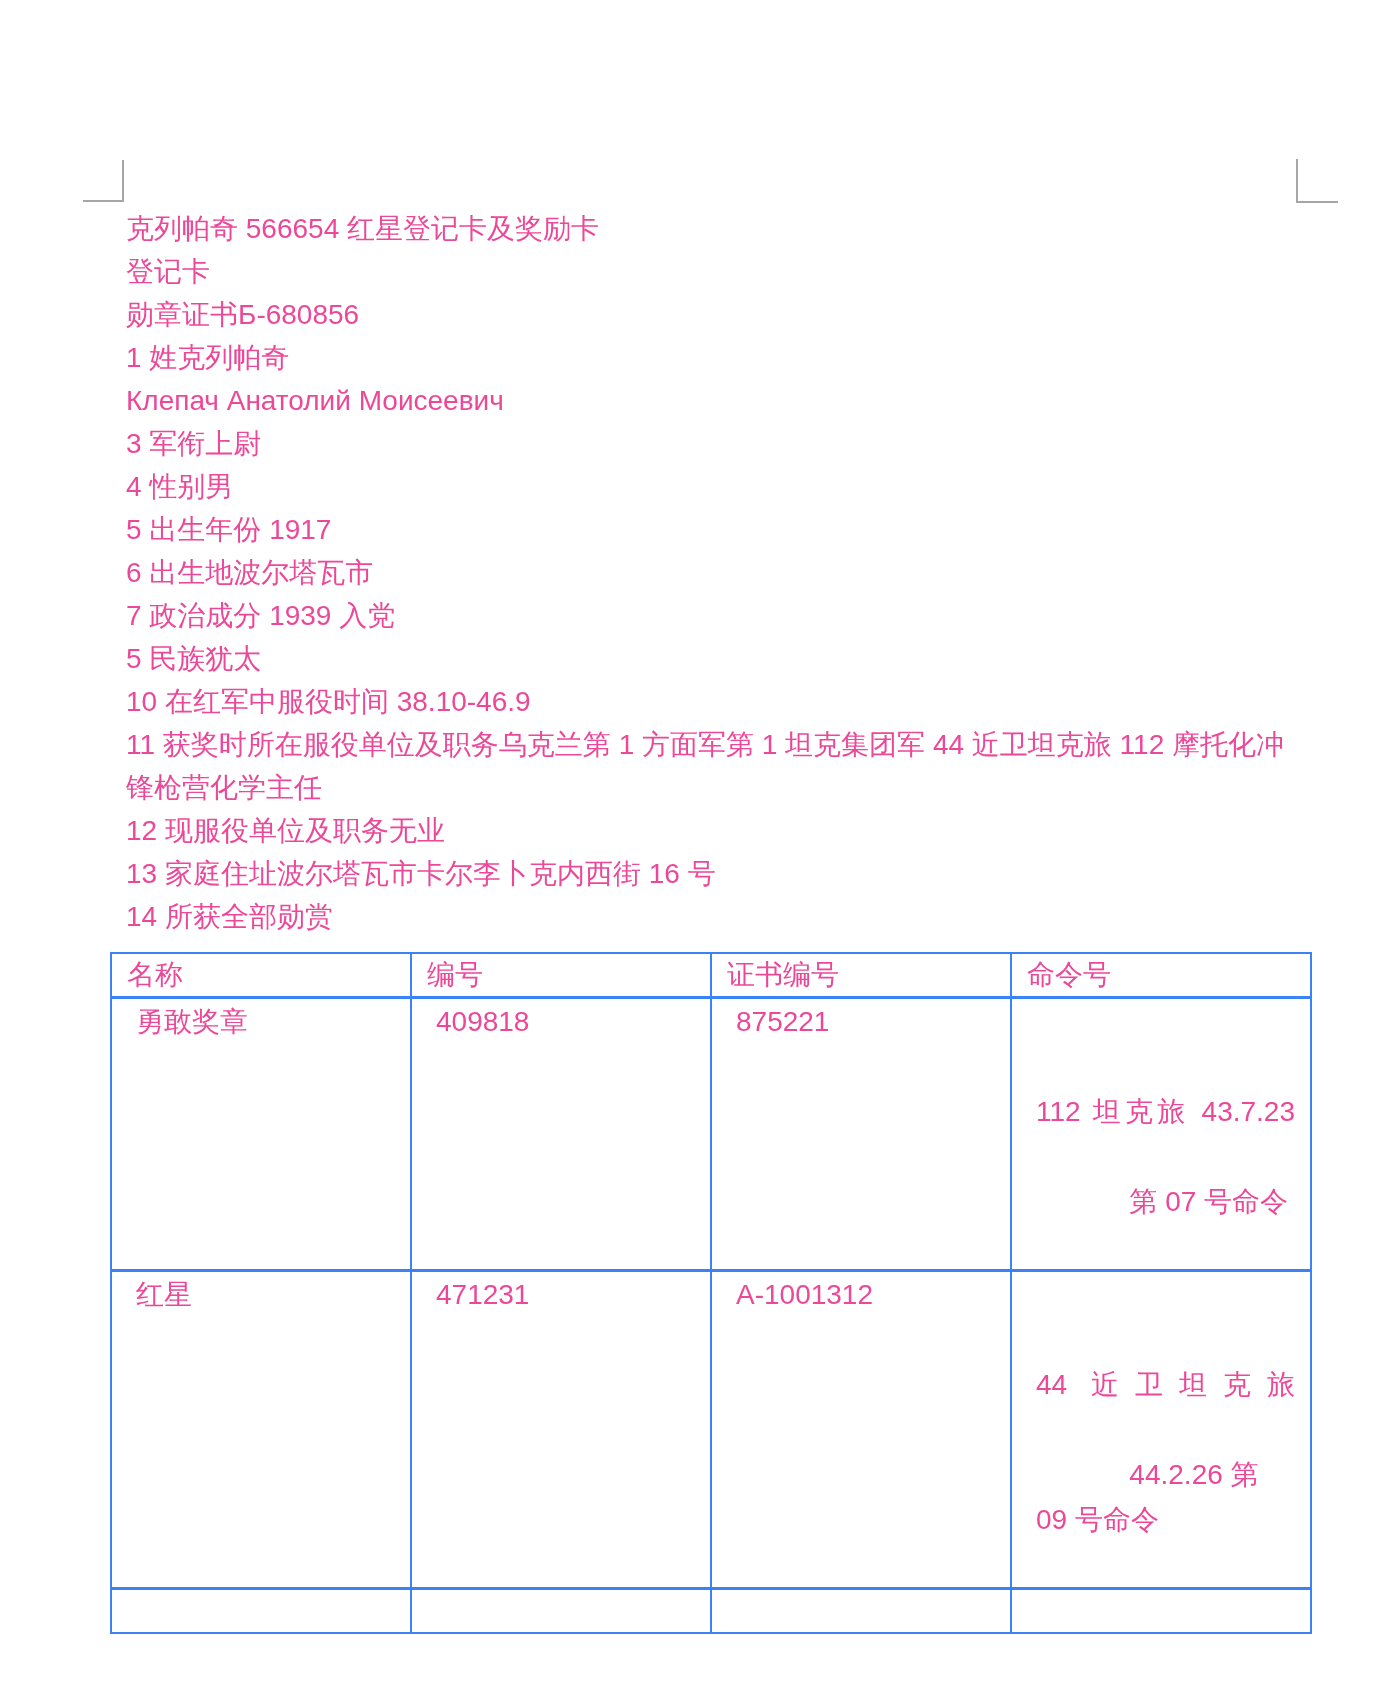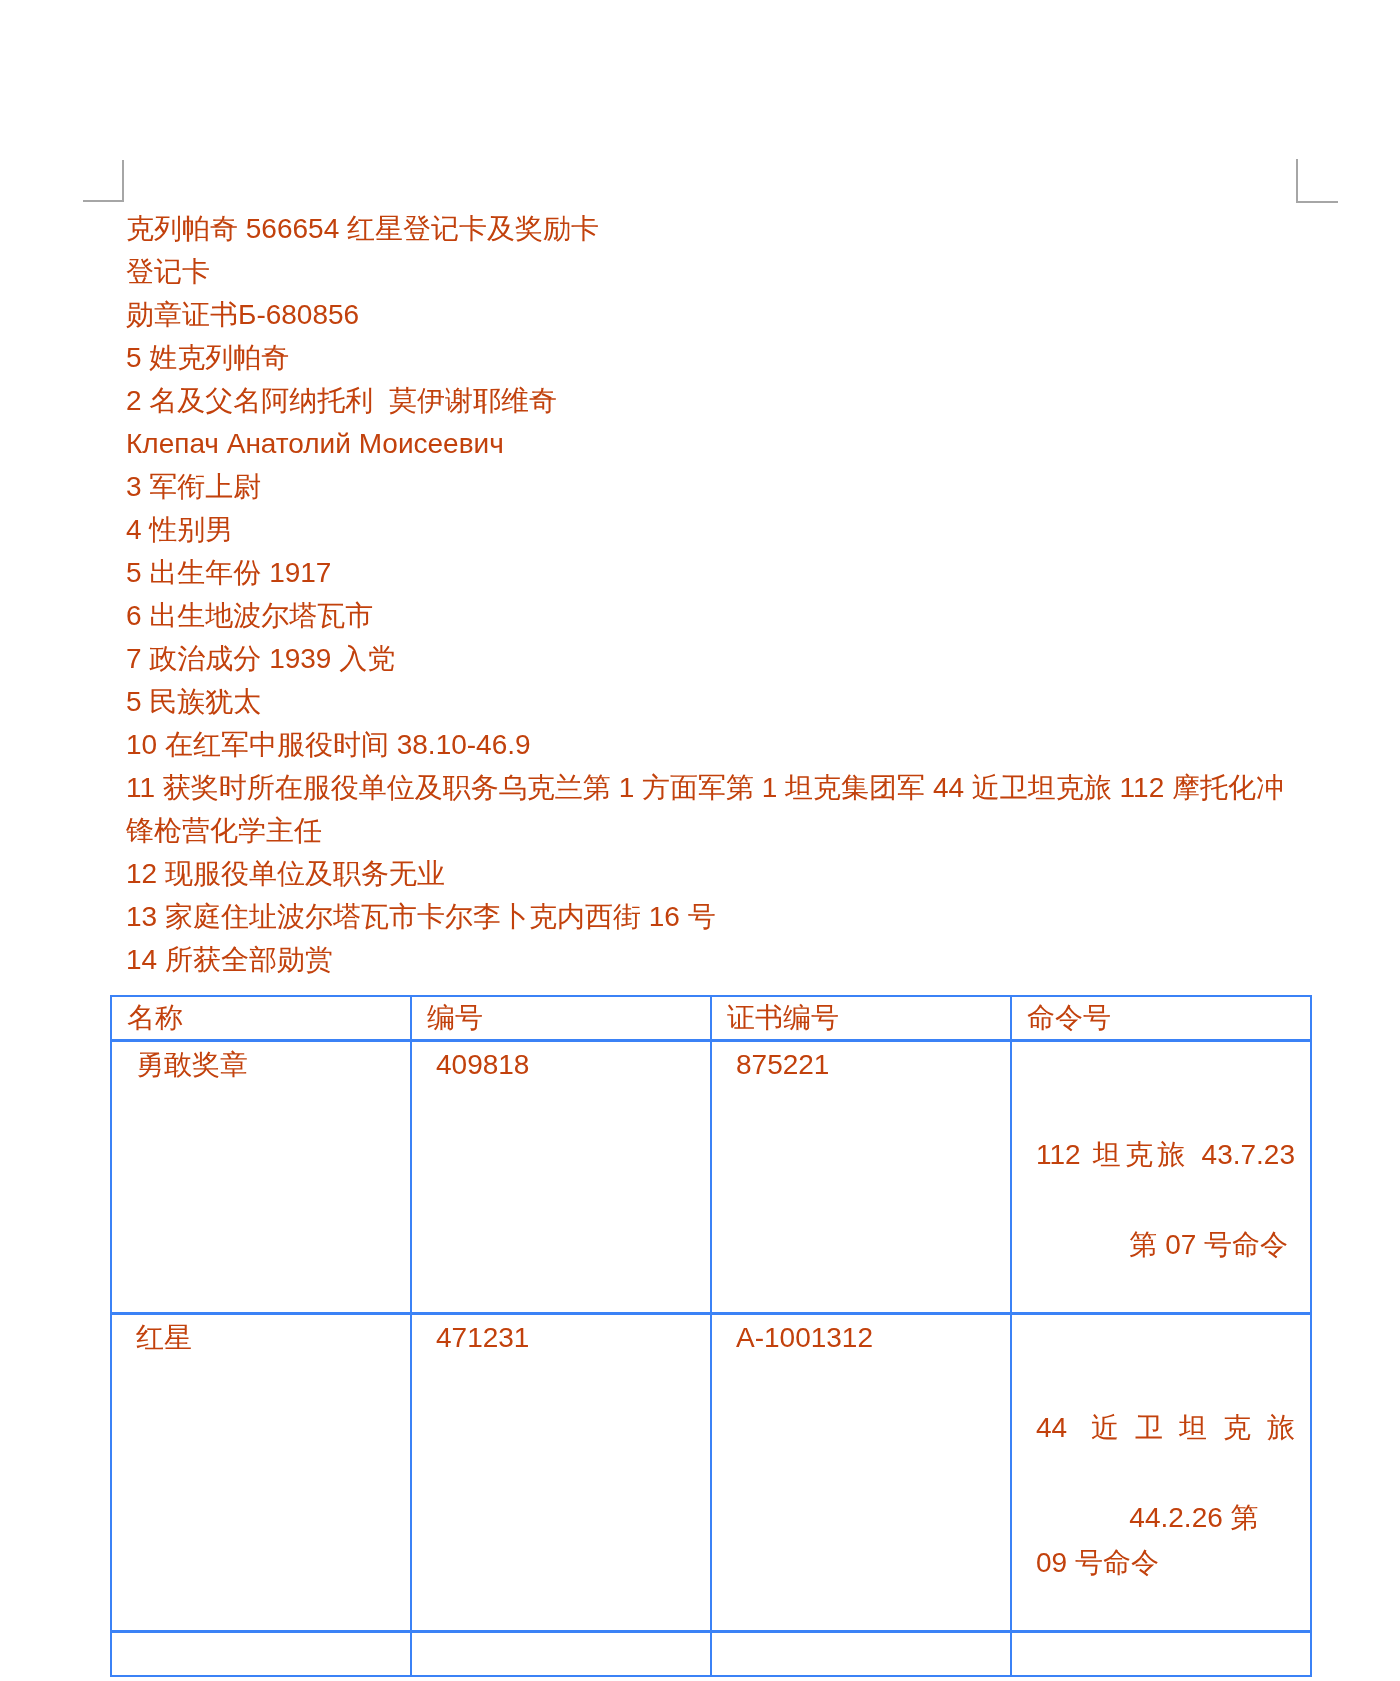--- a/index.html
+++ b/index.html
@@ -1,21 +1,21 @@
 <!DOCTYPE html>
 <html lang="zh"><head>
 <meta charset="utf-8">
 <style>
   html, body { margin: 0; padding: 0; background: #ffffff; }
   .page {
     position: relative;
     width: 1400px;
     height: 1681px;
     background: #ffffff;
-    color: #c2410c;
+    color: #ec4899;
     font-family: "Liberation Sans", "DejaVu Sans", sans-serif;
     font-size: 28px;
     overflow: hidden;
   }
   
   .corner { position: absolute; }
   .corner-left {
     left: 83px; top: 160px; width: 39px; height: 40px;
     border-right: 2px solid #a6a6a6;
     border-bottom: 2px solid #a6a6a6;
@@ -71,22 +71,21 @@
 
 <div class="page">
 
   <div class="corner corner-left"></div>
   <div class="corner corner-right"></div>
 
   <div class="doc-body">
     <p class="line">克列帕奇 566654 红星登记卡及奖励卡</p>
     <p class="line">登记卡</p>
     <p class="line">勋章证书Б-680856</p>
-    <p class="line">5 姓克列帕奇</p>
-    <p class="line">2 名及父名阿纳托利  莫伊谢耶维奇</p>
+    <p class="line">1 姓克列帕奇</p>
     <p class="line">Клепач Анатолий Моисеевич</p>
     <p class="line">3 军衔上尉</p>
     <p class="line">4 性别男</p>
     <p class="line">5 出生年份 1917</p>
     <p class="line">6 出生地波尔塔瓦市</p>
     <p class="line">7 政治成分 1939 入党</p>
     <p class="line">5 民族犹太</p>
     <p class="line">10 在红军中服役时间 38.10-46.9</p>
     <p class="line">11 获奖时所在服役单位及职务乌克兰第 1 方面军第 1 坦克集团军 44 近卫坦克旅 112 摩托化冲锋枪营化学主任</p>
     <p class="line">12 现服役单位及职务无业</p>

